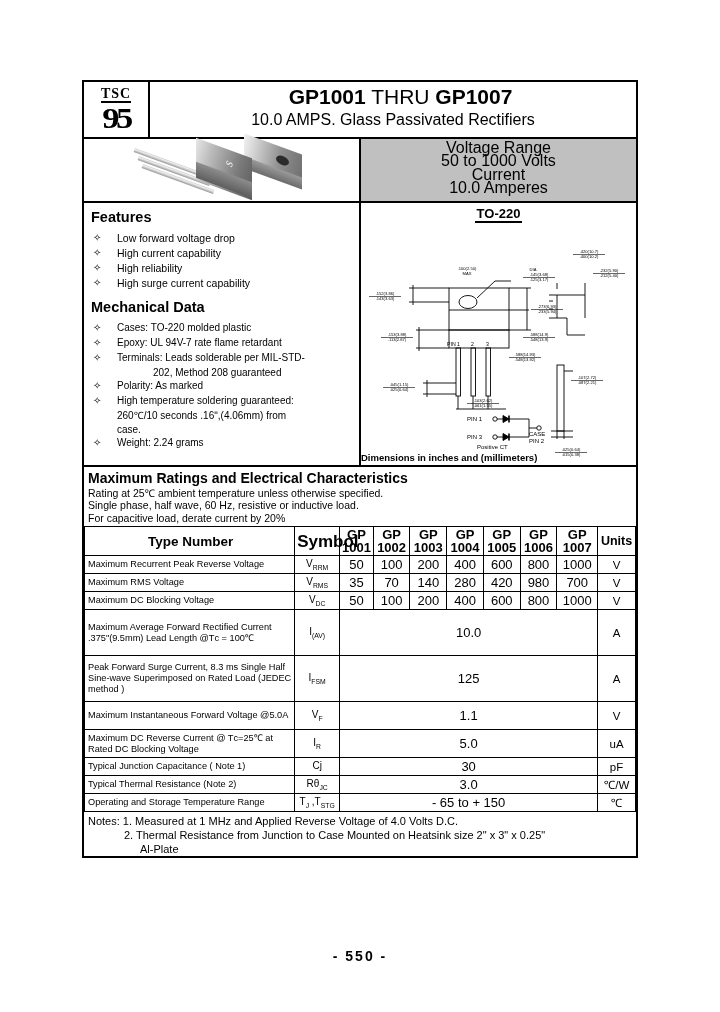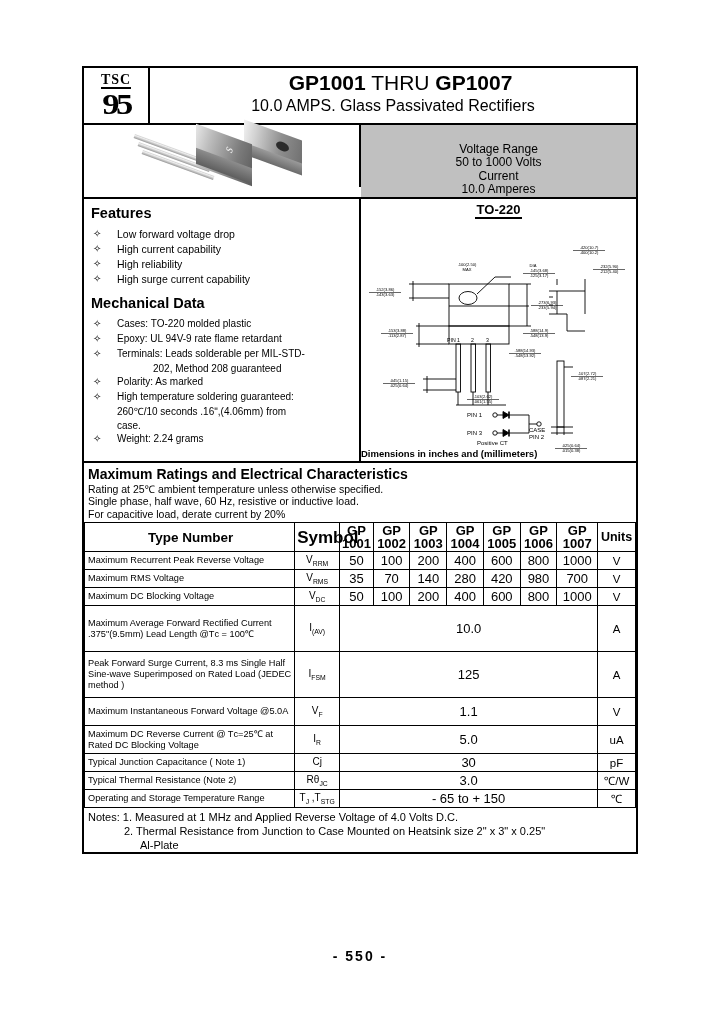--- a/index.html
+++ b/index.html
@@ -11,21 +11,21 @@
     color: #000;
   }
   #page {
     position: relative;
     width: 720px; height: 1012px;
     background: #fff;
     overflow: hidden;
   }
   #sheet {
     position: absolute;
-    left: 82px; top: 66px;
+    left: 82px; top: 80px;
     width: 556px;
     border: 2px solid #000;
   }
 
   
   .hdr { display: flex; border-bottom: 2px solid #000; }
   .logo-cell {
     width: 66px; border-right: 2px solid #000;
     display: flex; align-items: center; justify-content: center;
     padding: 3px 0 4px 0;
@@ -50,21 +50,21 @@
   .title-sub { font-size: 16px; line-height: 1.2; margin-top: 1px; }
 
   
   .row2 { display: flex; border-bottom: 2px solid #000; }
   .photo-cell {
     width: 277px; border-right: 2px solid #000;
     height: 62px; position: relative; background: #fff;
   }
   .vr-cell {
     flex: 1; background: #c0c0c0; text-align: center;
-    font-size: 12px; line-height: 13.5px; padding-top: 18px;
+    font-size: 16px; line-height: 13.5px; padding-top: 2px;
   }
 
   
   .pkg { position: absolute; left: 50px; top: 3px; width: 200px; height: 57px; }
   .pkg .tab {
     position: absolute; left: 110px; top: 2px; width: 58px; height: 34px;
     background: linear-gradient(100deg,#f2f2f2 0%,#cfcfcf 22%,#8f8f8f 60%,#6e6e6e 100%);
     transform: skewY(20deg);
   }
   .pkg .body {
@@ -219,21 +219,21 @@
         <ul class="bul">
           <li><span class="d">✧</span><span>Low forward voltage drop</span></li>
           <li><span class="d">✧</span><span>High current capability</span></li>
           <li><span class="d">✧</span><span>High reliability</span></li>
           <li><span class="d">✧</span><span>High surge current capability</span></li>
         </ul>
 
         <div class="sec-h2">Mechanical Data</div>
         <ul class="bul mech">
           <li><span class="d">✧</span><span>Cases: TO-220 molded plastic</span></li>
-          <li><span class="d">✧</span><span>Epoxy: UL 94V-9 rate flame retardant</span></li>
+          <li><span class="d">✧</span><span>Epoxy: UL 94V-7 rate flame retardant</span></li>
           <li><span class="d">✧</span><span>Terminals: Leads solderable per MIL-STD-</span></li>
         </ul>
         <div class="cont ind">202, Method 208 guaranteed</div>
         <ul class="bul mech">
           <li><span class="d">✧</span><span>Polarity: As marked</span></li>
           <li><span class="d">✧</span><span>High temperature soldering guaranteed:</span></li>
         </ul>
         <div class="cont">260℃/10 seconds .16ʺ,(4.06mm) from</div>
         <div class="cont">case.</div>
         <ul class="bul mech">

